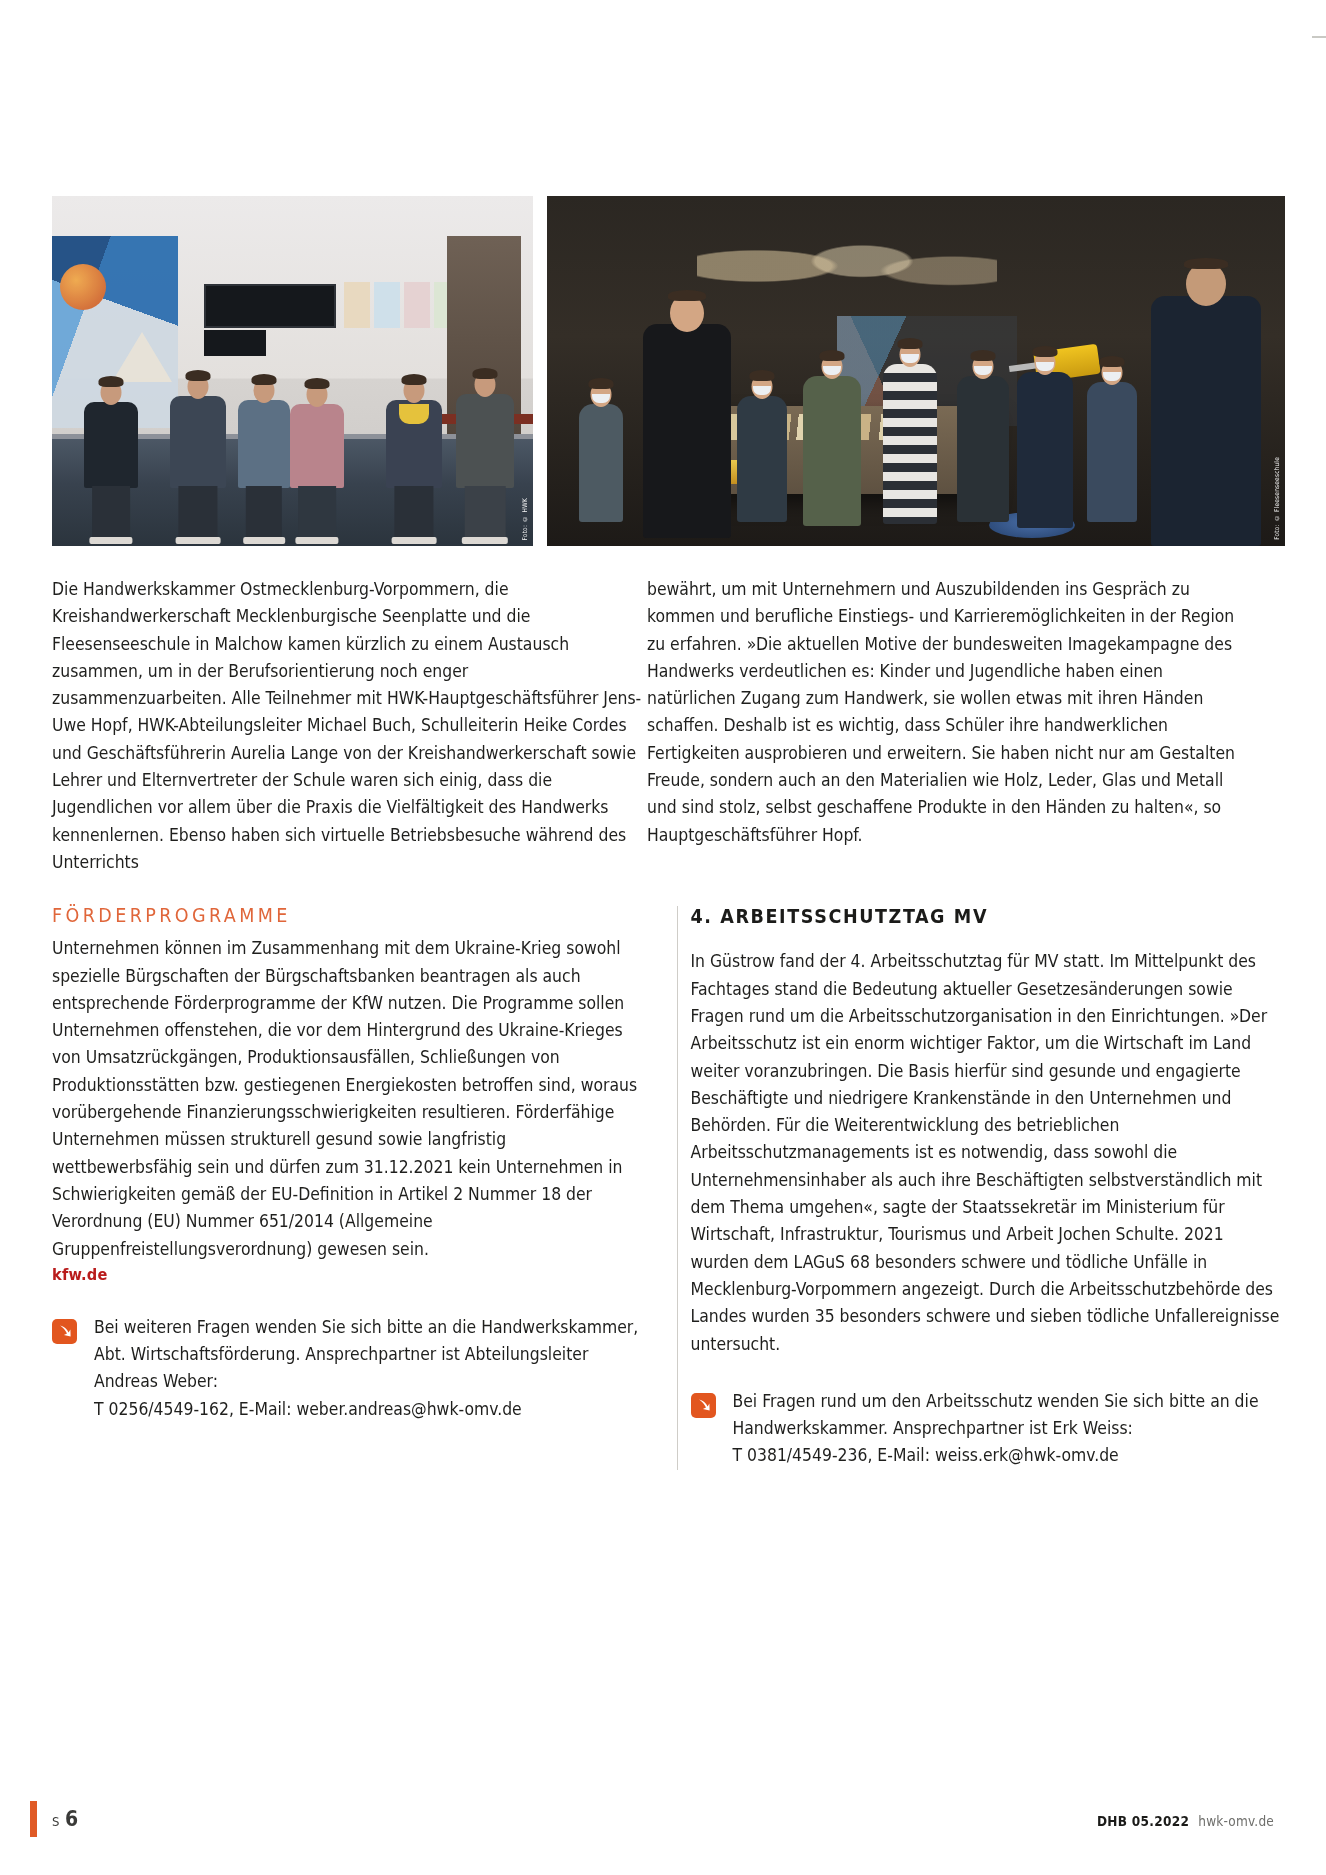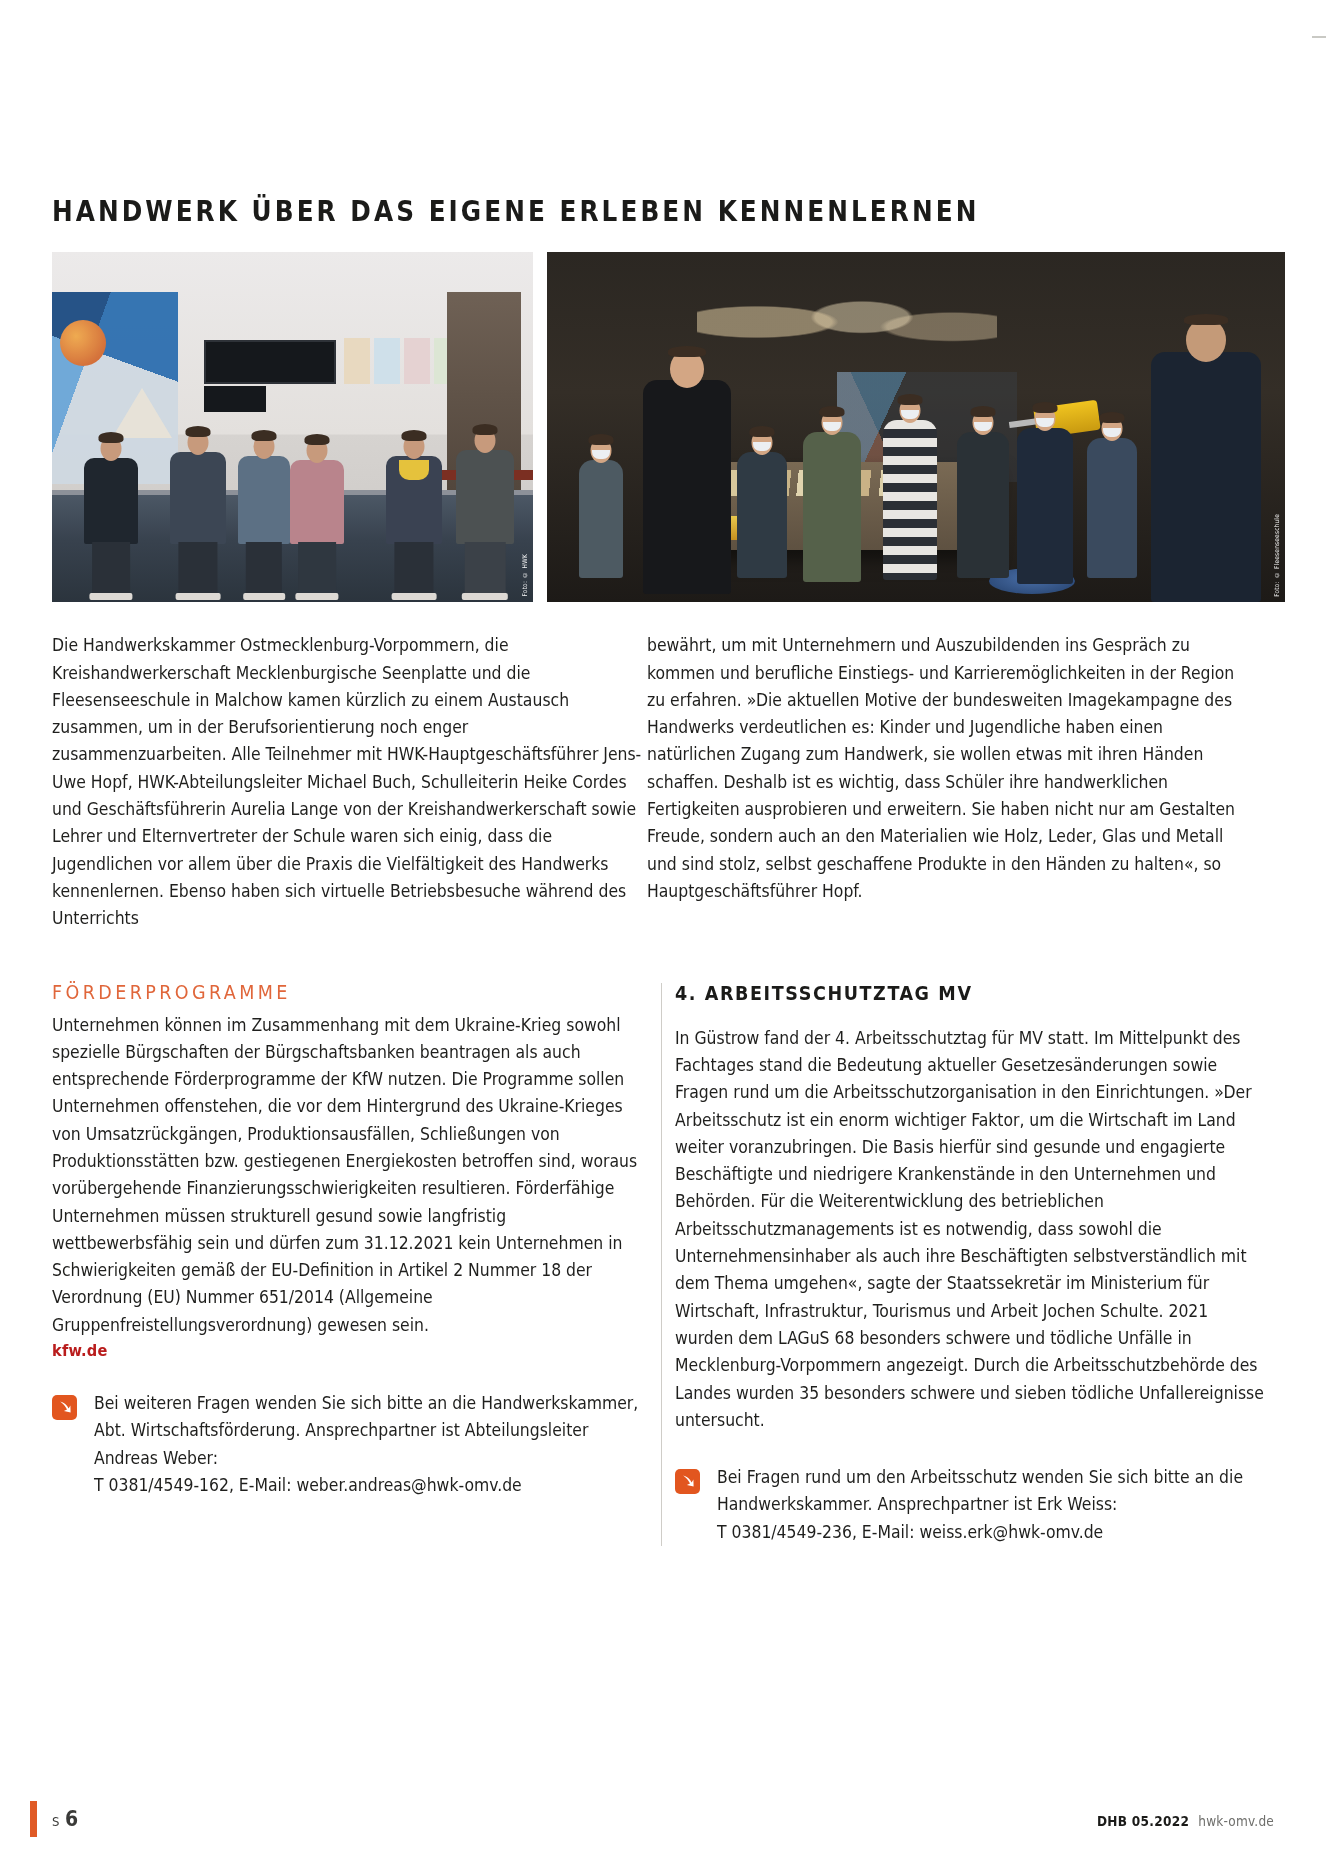--- a/index.html
+++ b/index.html
@@ -248,23 +248,23 @@
     line-height: 27.3px;
     color: #1f1f1d;
     margin: 0;
     text-align: left;
     font-family: "DejaVu Sans Condensed", "Liberation Sans Narrow", "Liberation Sans", sans-serif;
     hyphens: manual;
   }
 
   
   .lower {
-    margin-top: 48px;
+    margin-top: 28px;
     display: flex;
-    gap: 28px;
+    gap: 44px;
   }
   .lower .col { width: 595px; position: relative; }
 
   .rule-left {
     position:absolute; left: -14px; top: 2px; bottom: 0; width: 1px;
     background: #cfcdc8;
   }
 
   .kicker {
     font-size: 19.5px;
@@ -343,21 +343,20 @@
 </style>
 </head>
 <body>
 
 <div class="page">
 
   <div class="crop-mark-tr"></div>
 
   <div class="content">
 
-    <h1 class="headline">HANDWERK ÜBER DAS EIGENE ERLEBEN KENNENLERNEN</h1>
 
     <div class="photo-row">
 
       <div class="photo photo-left">
         <div class="ph-l-bg"></div>
         <div class="ph-l-mural"></div>
         <div class="ph-l-board"></div>
         <div class="ph-l-board2"></div>
         <div class="ph-l-posters"></div>
         <div class="ph-l-door"></div>
@@ -465,21 +464,21 @@
         <p class="body">Unternehmen können im Zusammenhang mit dem Ukraine-Krieg sowohl spezielle Bürgschaften der Bürgschaftsbanken beantragen als auch entsprechende Förderprogramme der KfW nutzen. Die Programme sollen Unternehmen offenstehen, die vor dem Hintergrund des Ukraine-Krieges von Umsatzrückgängen, Produktionsausfällen, Schließungen von Produktionsstätten bzw. gestiegenen Energiekosten betroffen sind, woraus vorübergehende Finanzierungsschwierigkeiten resultieren. Förderfähige Unternehmen müssen strukturell gesund sowie langfristig wettbewerbsfähig sein und dürfen zum 31.12.2021 kein Unternehmen in Schwierigkeiten gemäß der EU-Definition in Artikel 2 Nummer 18 der Verordnung (EU) Nummer 651/2014 (Allgemeine Gruppenfreistellungsverordnung) gewesen sein.</p>
         <div class="weblink">kfw.de</div>
 
         <div class="note">
           <span class="note-icon">
             <svg width="17" height="17" viewBox="0 0 17 17" aria-hidden="true">
               <path d="M4.2 2.6 C 8.0 3.6, 11.0 6.0, 12.6 9.4 L 14.4 6.4 L 14.6 13.4 L 7.9 12.0 L 11.0 10.5 C 9.5 7.4, 7.0 4.6, 4.2 2.6 Z" fill="#ffffff"></path>
             </svg>
           </span>
           <span class="note-text" style="white-space:pre-line;">Bei weiteren Fragen wenden Sie sich bitte an die Handwerkskammer, Abt. Wirtschaftsförderung. Ansprechpartner ist Abteilungsleiter Andreas Weber:
-T 0381/4549-162, E-Mail: weber.andreas@hwk-omv.de</span>
+T 0256/4549-162, E-Mail: weber.andreas@hwk-omv.de</span>
         </div>
       </div>
 
       <div class="col">
         <div class="rule-left"></div>
         <div class="subhead subhead-solo">4. ARBEITSSCHUTZTAG MV</div>
         <p class="body">In Güstrow fand der 4. Arbeitsschutztag für MV statt. Im Mittelpunkt des Fachtages stand die Bedeutung aktueller Gesetzesänderungen sowie Fragen rund um die Arbeitsschutzorganisation in den Einrichtungen. »Der Arbeitsschutz ist ein enorm wichtiger Faktor, um die Wirtschaft im Land weiter voranzubringen. Die Basis hierfür sind gesunde und engagierte Beschäftigte und niedrigere Krankenstände in den Unternehmen und Behörden. Für die Weiterentwicklung des betrieblichen Arbeitsschutzmanagements ist es notwendig, dass sowohl die Unternehmensinhaber als auch ihre Beschäftigten selbstverständlich mit dem Thema umgehen«, sagte der Staatssekretär im Ministerium für Wirtschaft, Infrastruktur, Tourismus und Arbeit Jochen Schulte. 2021 wurden dem LAGuS 68 besonders schwere und tödliche Unfälle in Mecklenburg-Vorpommern angezeigt. Durch die Arbeitsschutzbehörde des Landes wurden 35 besonders schwere und sieben tödliche Unfallereignisse untersucht.</p>
 
         <div class="note">
           <span class="note-icon">

